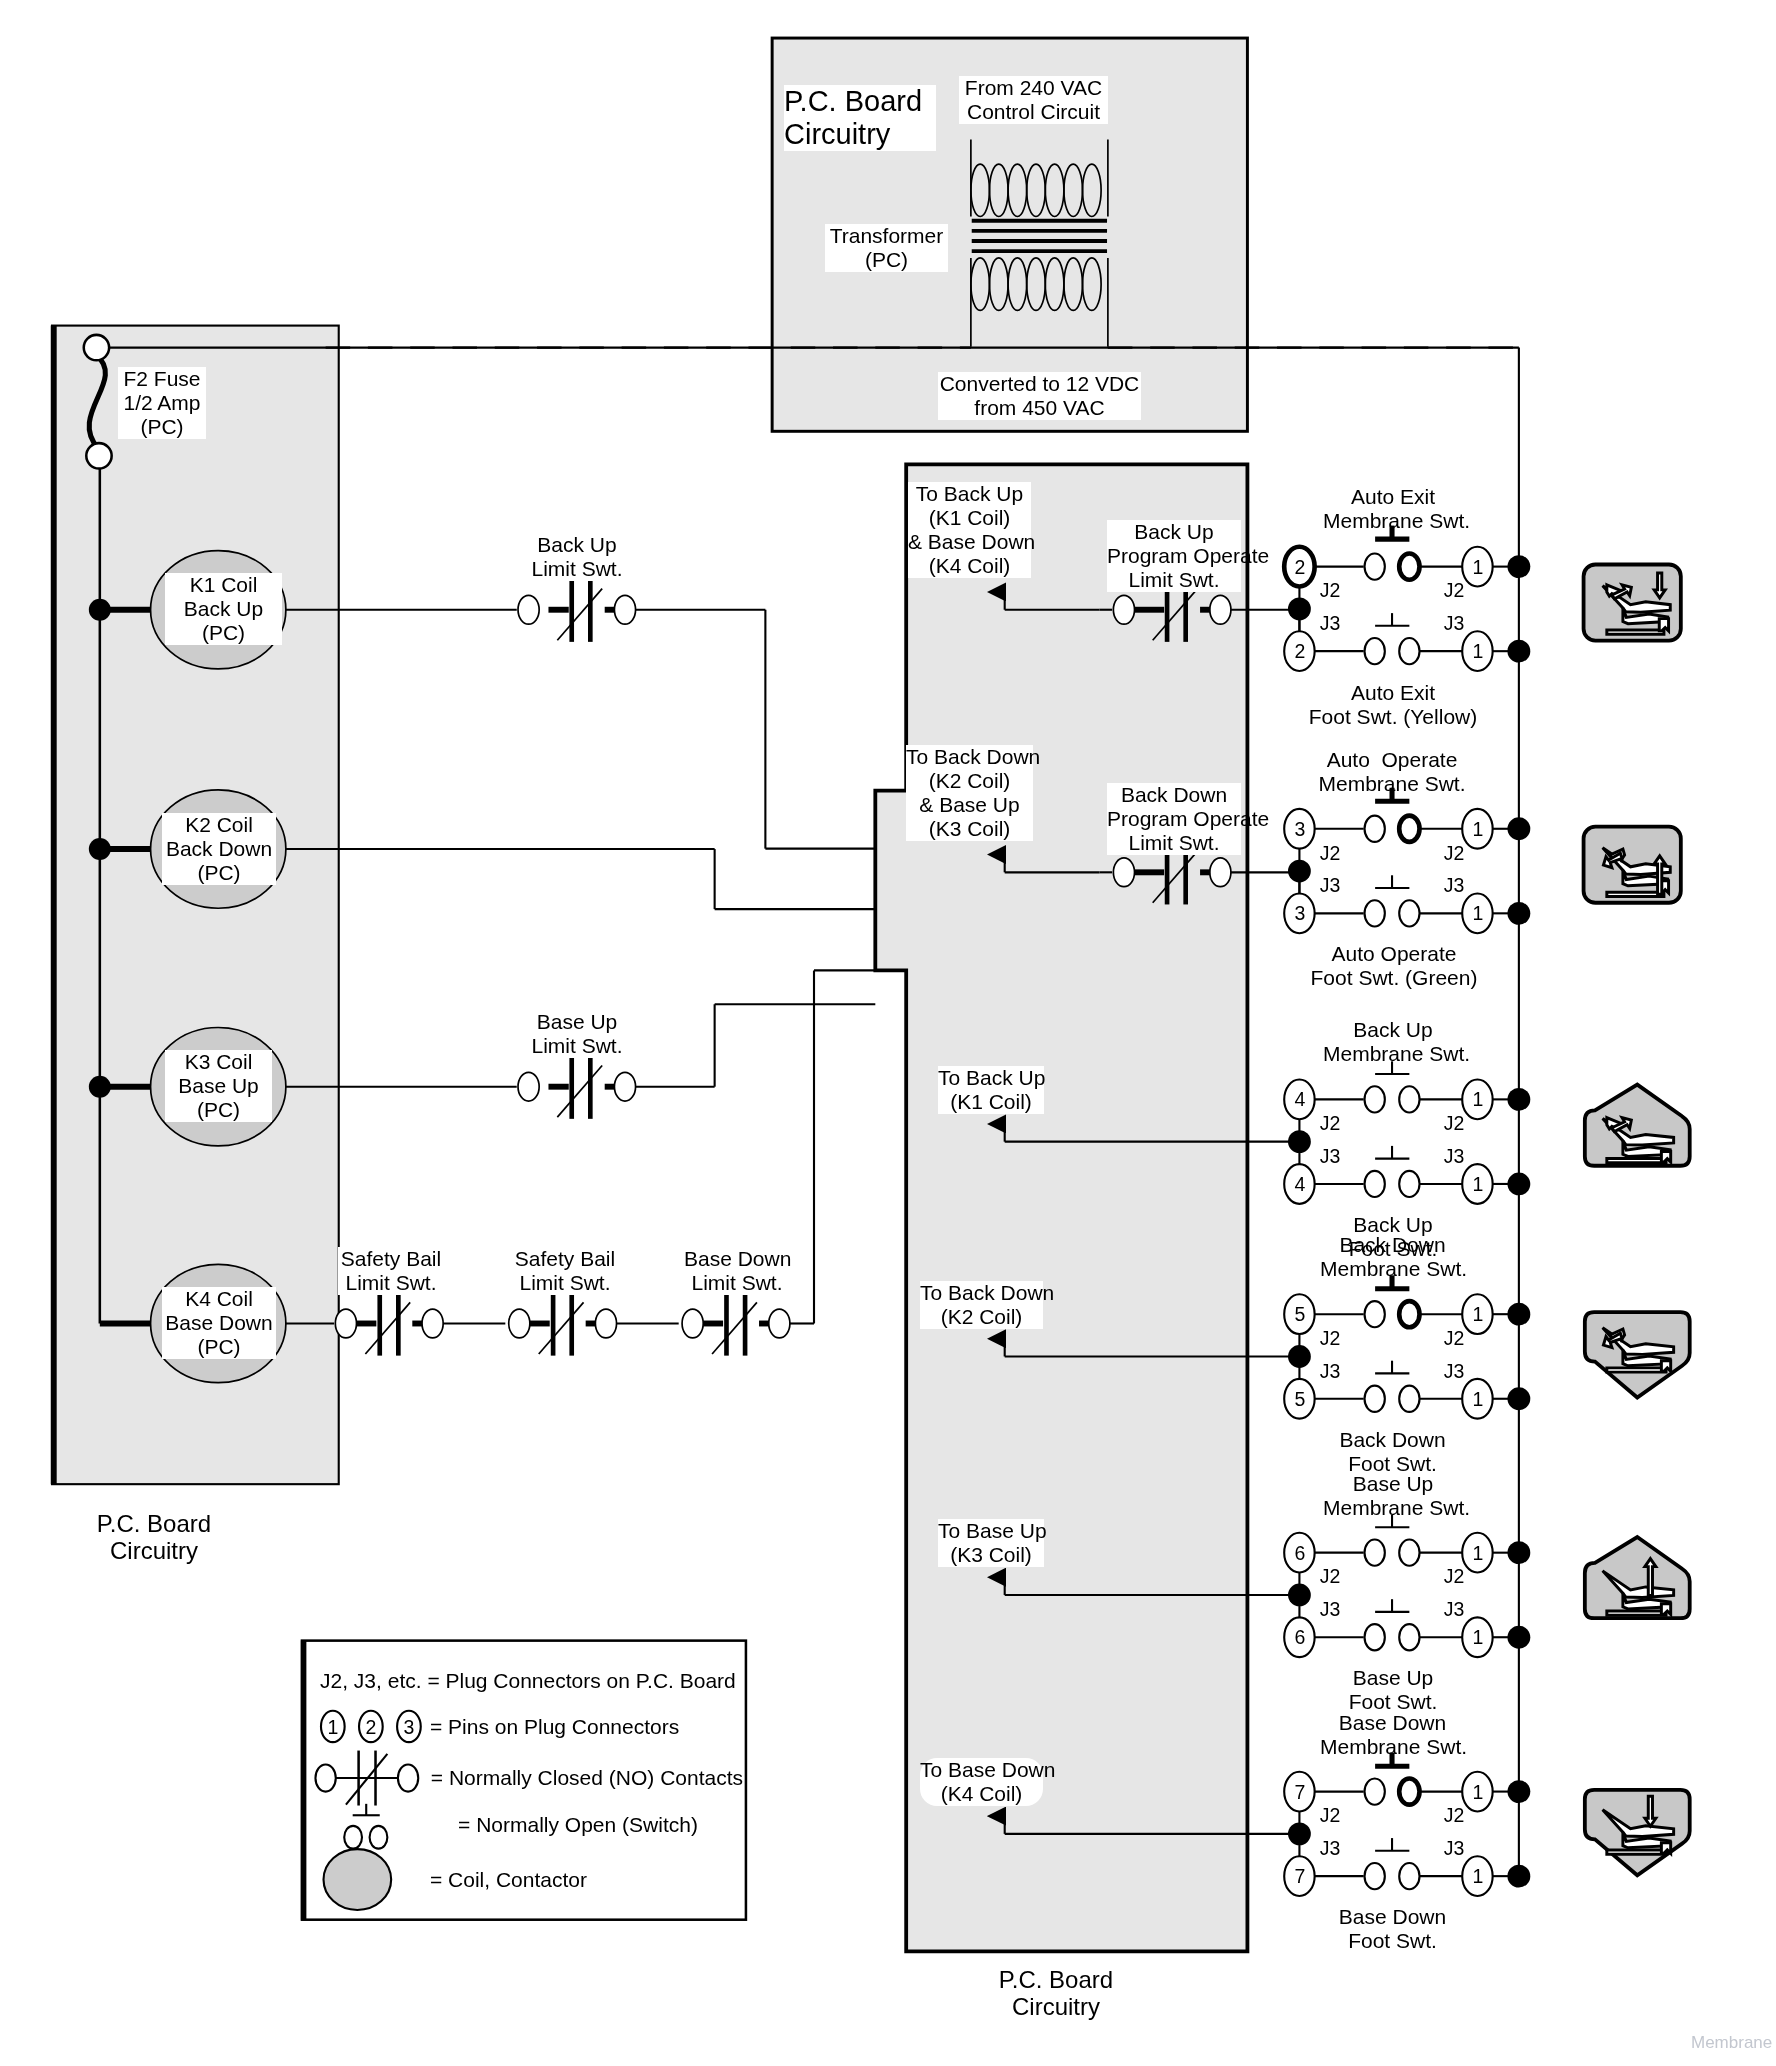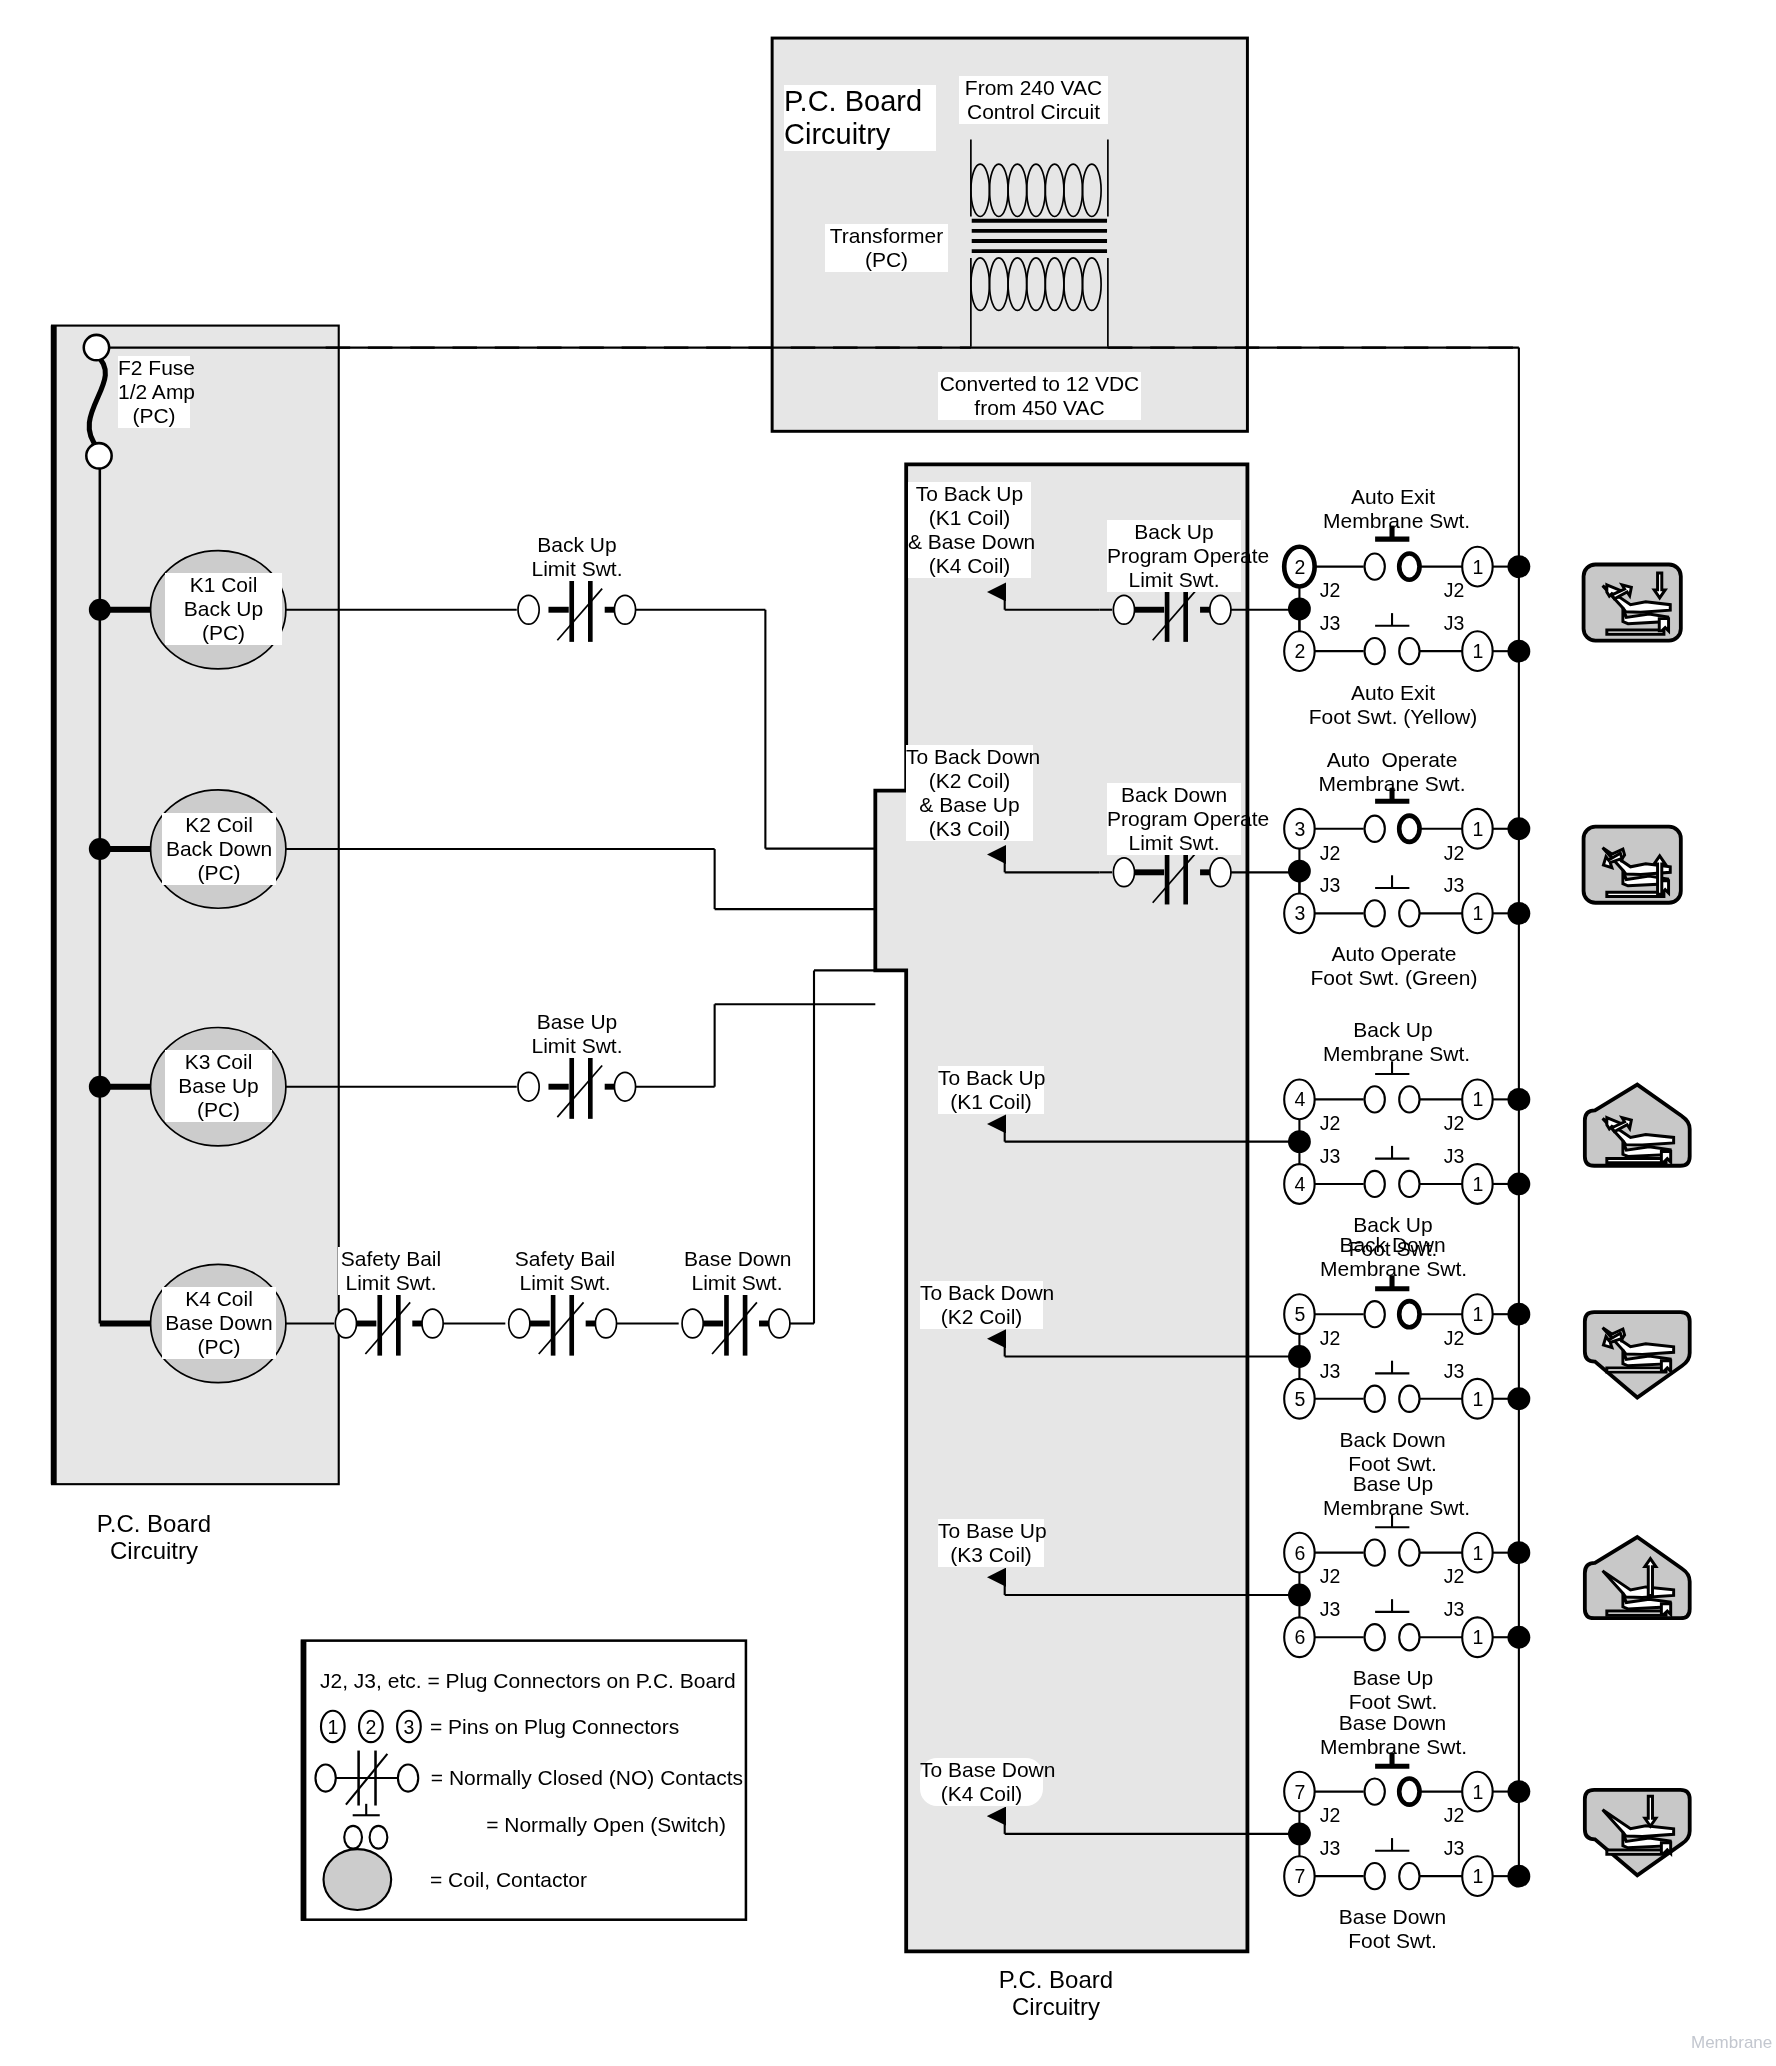--- a/index.html
+++ b/index.html
@@ -493,21 +493,21 @@
 
 <div class="lbl t68" style="left:784px;top:85px;width:152px;text-align:left;">P.C. Board
 Circuitry</div>
 <div class="lbl t50" style="left:959px;top:76px;width:149px;">From 240 VAC
 Control Circuit</div>
 <div class="lbl t50" style="left:825px;top:224px;width:123px;">Transformer
 (PC)</div>
 <div class="lbl t50" style="left:938px;top:372px;width:203px;">Converted to 12 VDC
 from 450 VAC</div>
 
-<div class="lbl t50" style="left:118px;top:356px;width:72px;text-align:center;">F2 Fuse
+<div class="lbl t50" style="left:118px;top:367px;width:88px;text-align:center;">F2 Fuse
 1/2 Amp
 (PC)</div>
 <div class="lbl t50" style="left:165px;top:573px;width:117px;">K1 Coil
 Back Up
 (PC)</div>
 <div class="lbl t50" style="left:162px;top:813px;width:114px;">K2 Coil
 Back Down
 (PC)</div>
 <div class="lbl t50" style="left:165px;top:1050px;width:107px;">K3 Coil
 Base Up
@@ -632,19 +632,19 @@
 <div class="pin" style="left:1439px;top:1804px;width:30px;">J2</div>
 <div class="pin" style="left:1315px;top:1837px;width:30px;">J3</div>
 <div class="pin" style="left:1439px;top:1837px;width:30px;">J3</div>
 
 <div class="lbl nb t50" style="left:320px;top:1669px;width:423px;text-align:left;">J2, J3, etc. = Plug Connectors on P.C. Board</div>
 <div class="pin" style="left:321px;top:1716px;width:24px;">1</div>
 <div class="pin" style="left:359px;top:1716px;width:24px;">2</div>
 <div class="pin" style="left:397px;top:1716px;width:24px;">3</div>
 <div class="lbl nb t50" style="left:430px;top:1715px;width:296px;text-align:left;">= Pins on Plug Connectors</div>
 <div class="lbl nb t50" style="left:430px;top:1766px;width:313px;text-align:right;">= Normally Closed (NO) Contacts</div>
-<div class="lbl nb t50" style="left:430px;top:1813px;width:296px;text-align:right;">= Normally Open (Switch)</div>
+<div class="lbl nb t50" style="left:430px;top:1813px;width:296px;text-align:center;">= Normally Open (Switch)</div>
 <div class="lbl nb t50" style="left:430px;top:1868px;width:296px;text-align:left;">= Coil, Contactor</div>
 
 <div class="wm" style="left:1691px;top:2033px;">Membrane</div>
 
 </div>
 
 
 </body></html>

